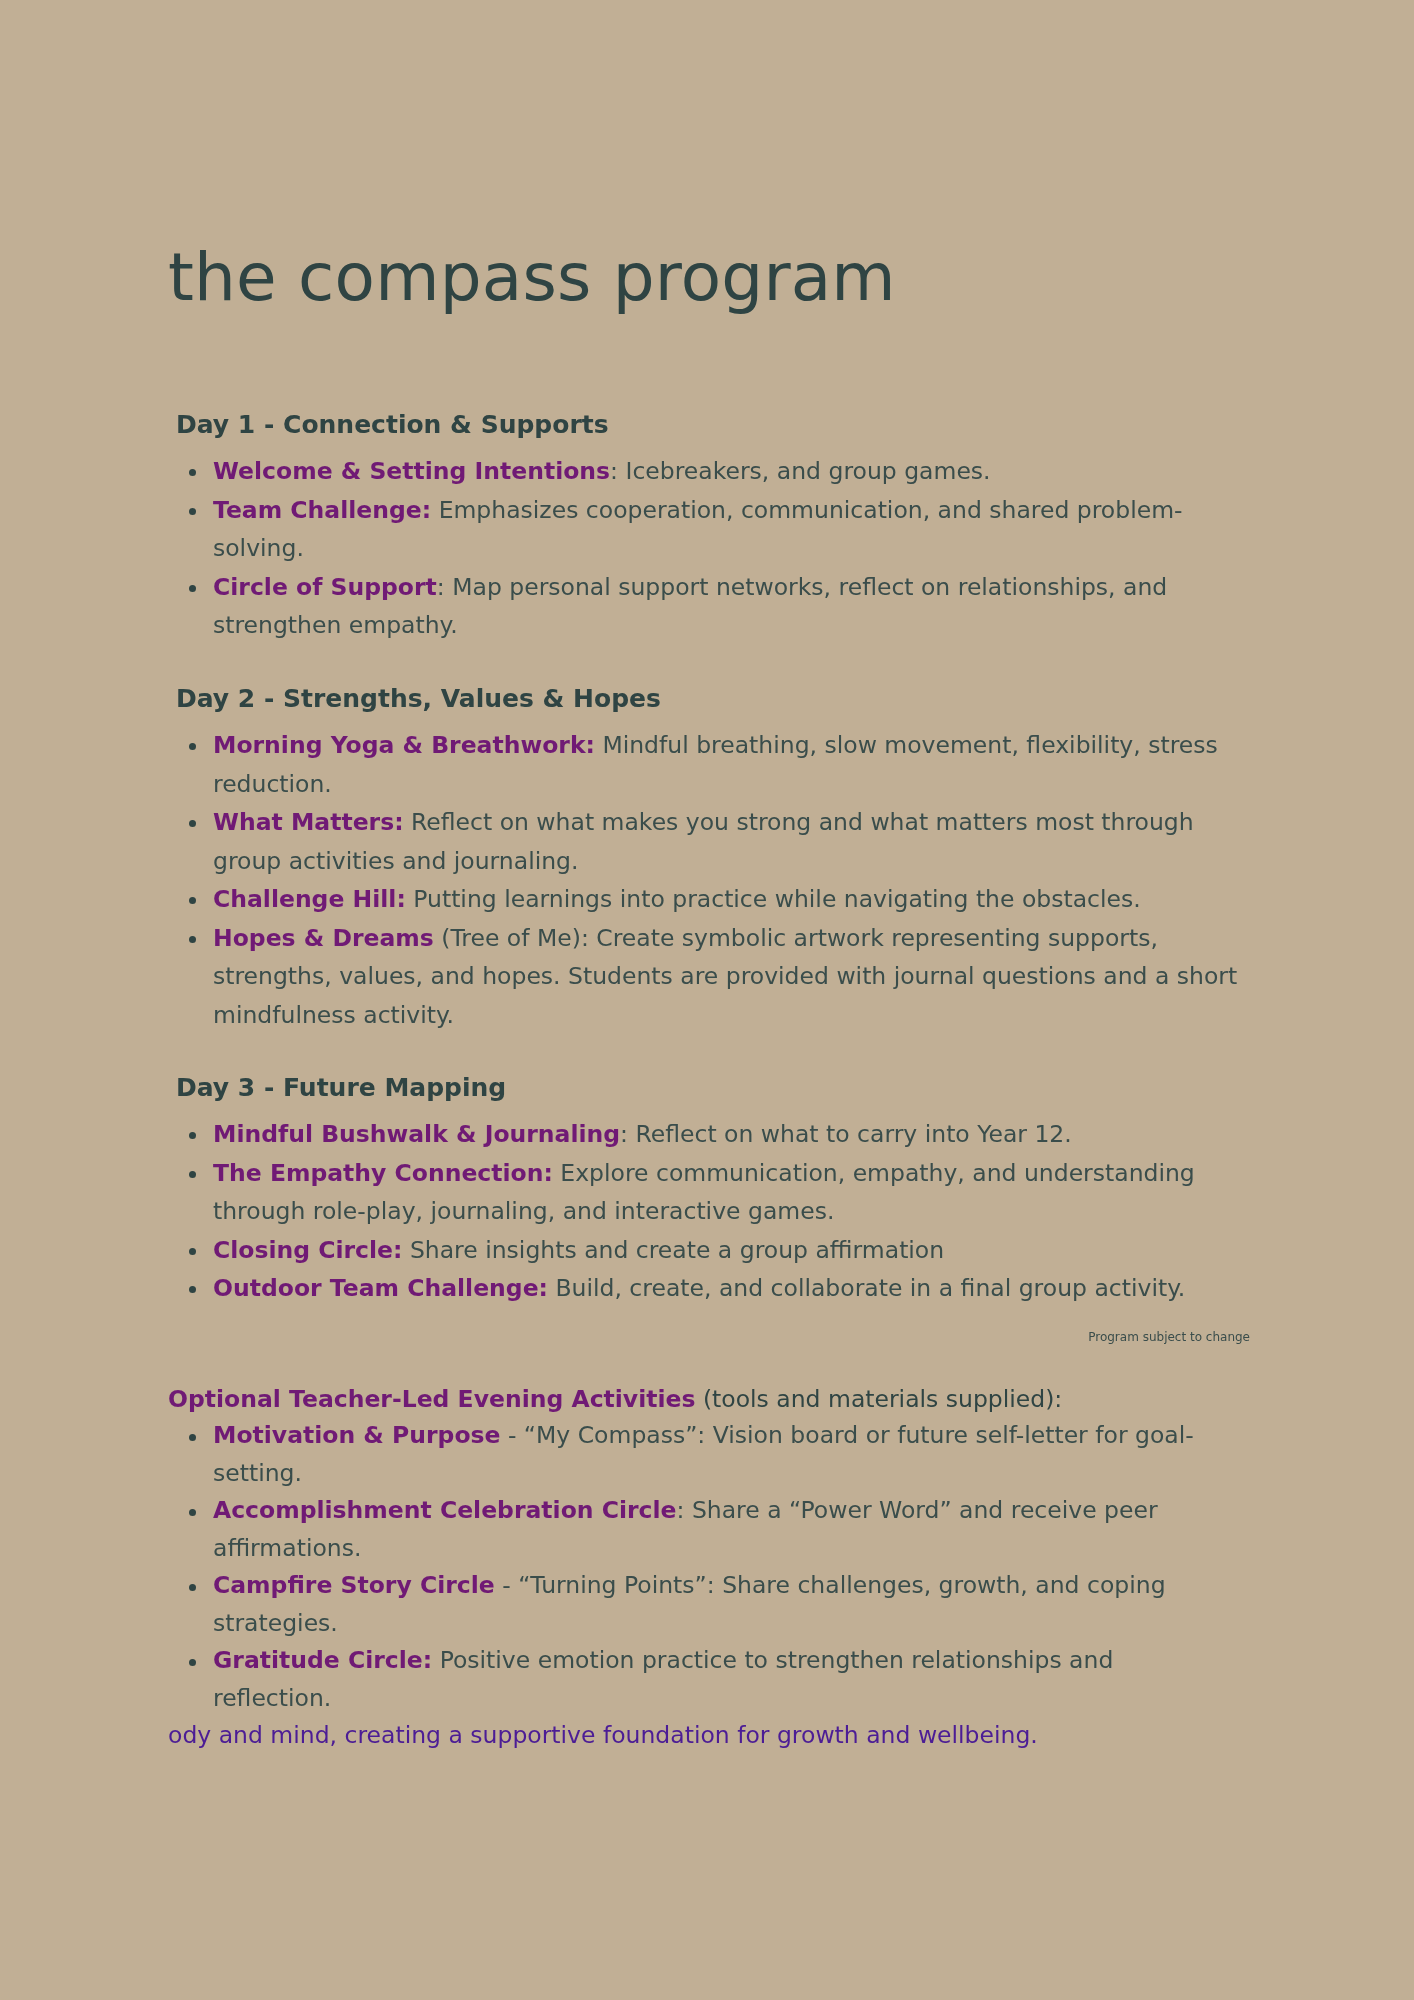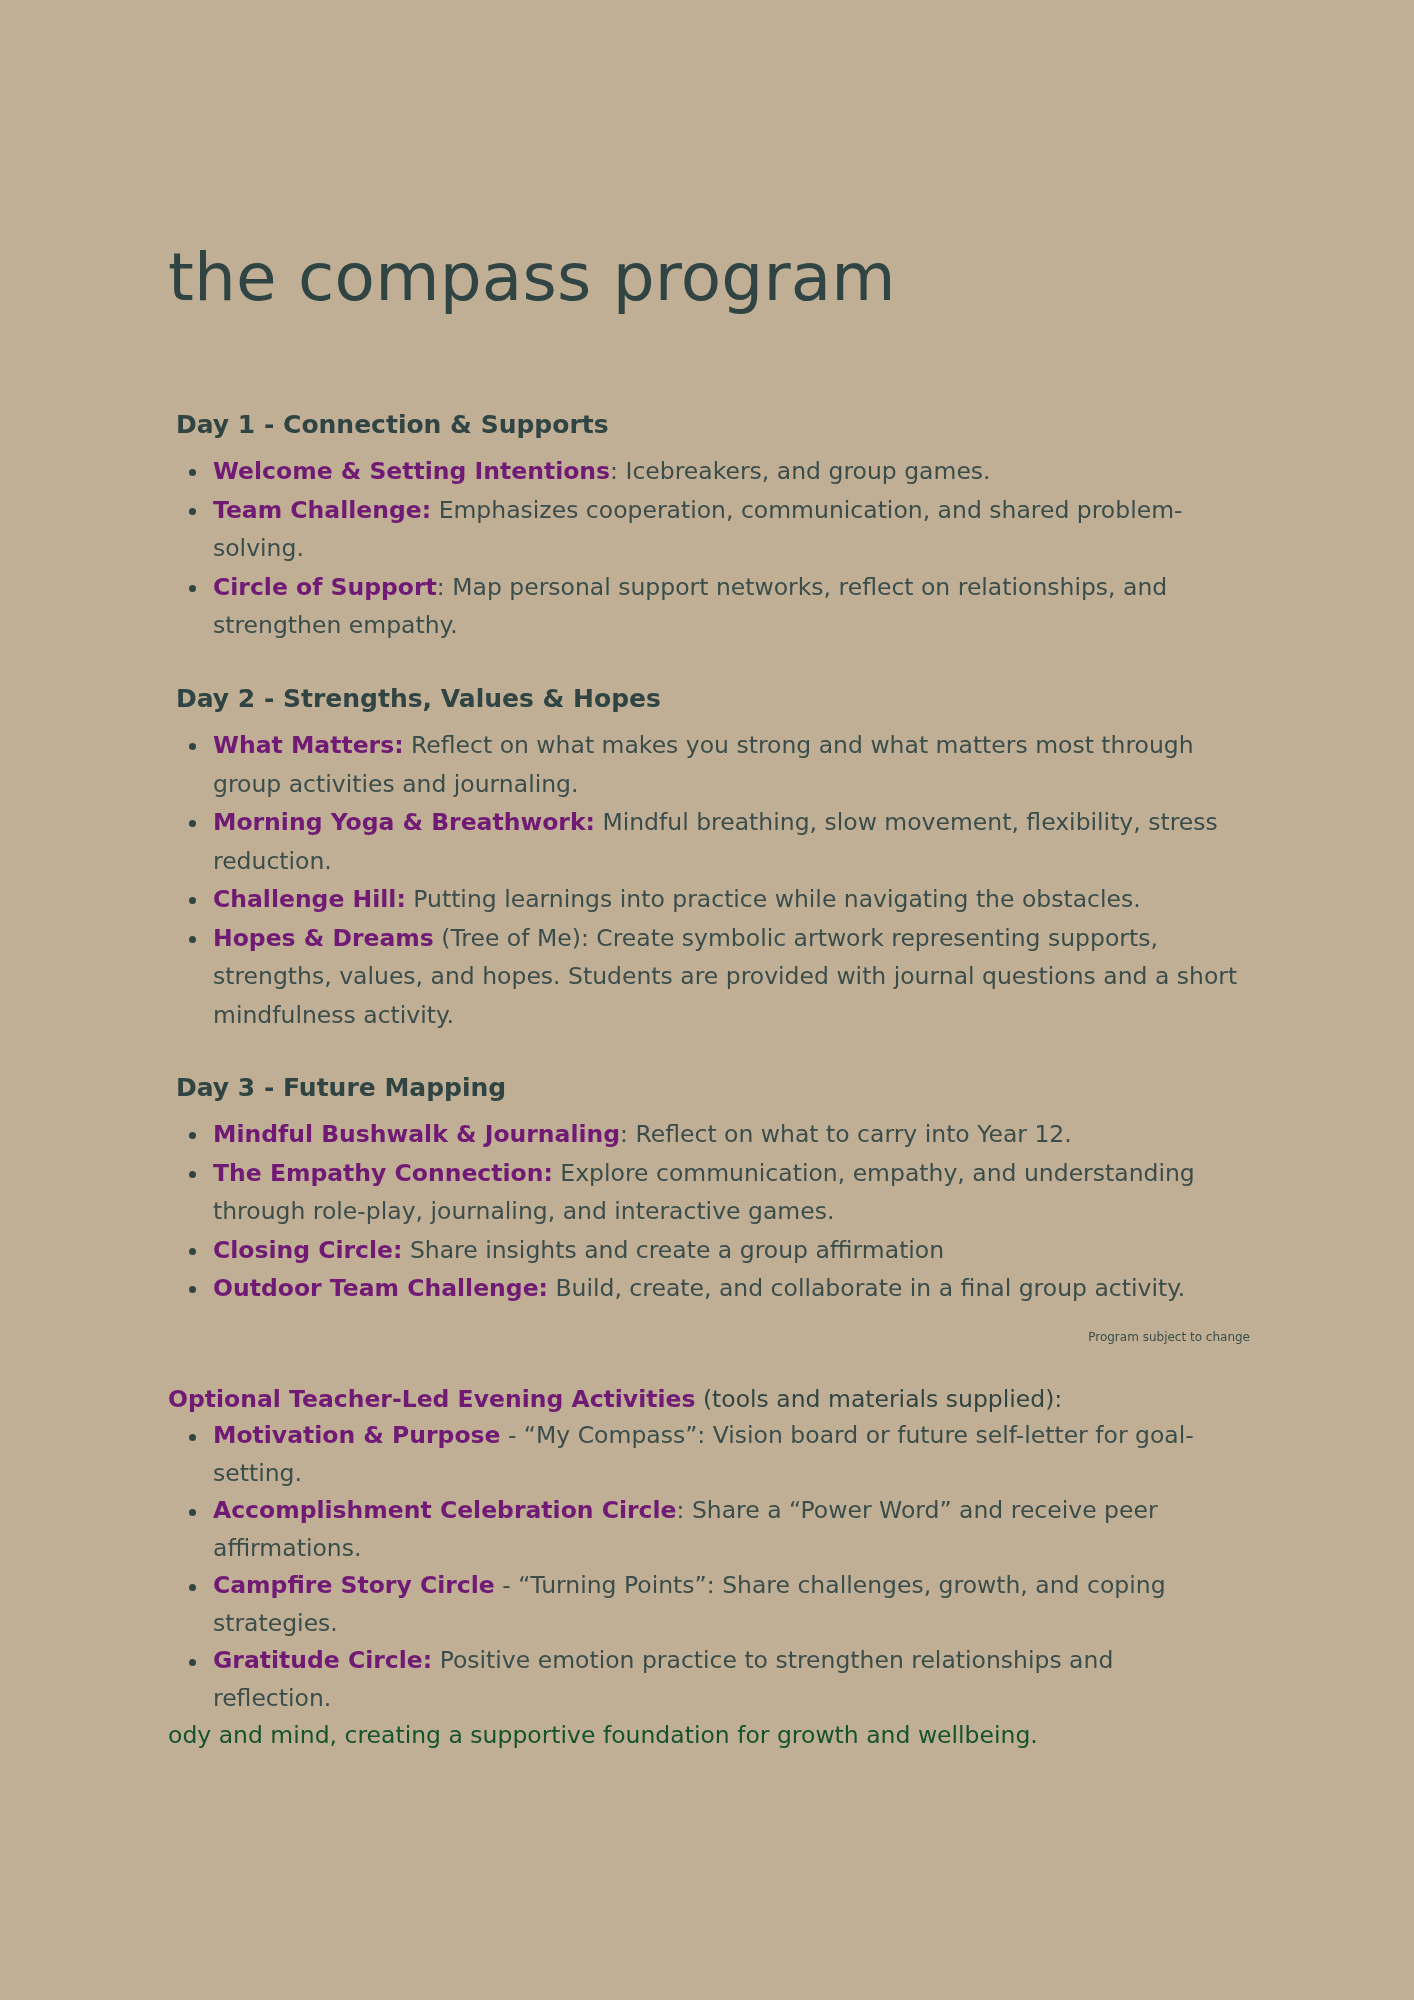--- a/index.html
+++ b/index.html
@@ -85,21 +85,21 @@
       color: #3a4d4b;
       white-space: nowrap;
       margin-right: -2px;
     }
     .trailing {
       position: absolute;
       top: 1716px;
       left: 0;
       font-size: 23.5px;
       line-height: 38px;
-      color: #14532d;
+      color: #4c1d95;
       white-space: nowrap;
       margin: 0;
     }
   </style>
 </head>
 <body>
 
 <div class="page">
 
   <h1 class="title">the compass program</h1>
@@ -109,22 +109,22 @@
     <ul>
       <li style="width:1000px;"><b>Welcome &amp; Setting Intentions</b><span>: Icebreakers, and group games.</span></li>
       <li style="width:1000px;"><b>Team Challenge:</b><span> Emphasizes cooperation, communication, and shared problem-solving.</span></li>
       <li style="width:1000px;"><b>Circle of Support</b><span>: Map personal support networks, reflect on relationships, and strengthen empathy.</span></li>
     </ul>
   </section>
 
   <section class="section" style="top:672px;">
     <h2>Day 2 - Strengths, Values &amp; Hopes</h2>
     <ul>
+      <li style="width:1030px;"><b>Morning Yoga &amp; Breathwork:</b><span> Mindful breathing, slow movement, flexibility, stress reduction.</span></li>
       <li style="width:1030px;"><b>What Matters:</b><span> Reflect on what makes you strong and what matters most through group activities and journaling.</span></li>
-      <li style="width:1030px;"><b>Morning Yoga &amp; Breathwork:</b><span> Mindful breathing, slow movement, flexibility, stress reduction.</span></li>
       <li style="width:1030px;"><b>Challenge Hill:</b><span> Putting learnings into practice while navigating the obstacles.</span></li>
       <li style="width:1030px;"><b>Hopes &amp; Dreams</b><span> (Tree of Me): Create symbolic artwork representing supports, strengths, values, and hopes. Students are provided with journal questions and a short mindfulness activity.</span></li>
     </ul>
   </section>
 
   <section class="section" style="top:1061px;">
     <h2>Day 3 - Future Mapping</h2>
     <ul>
       <li style="width:1020px;"><b>Mindful Bushwalk &amp; Journaling</b><span>: Reflect on what to carry into Year 12.</span></li>
       <li style="width:1010px;"><b>The Empathy Connection:</b><span> Explore communication, empathy, and understanding through role-play, journaling, and interactive games.</span></li>

